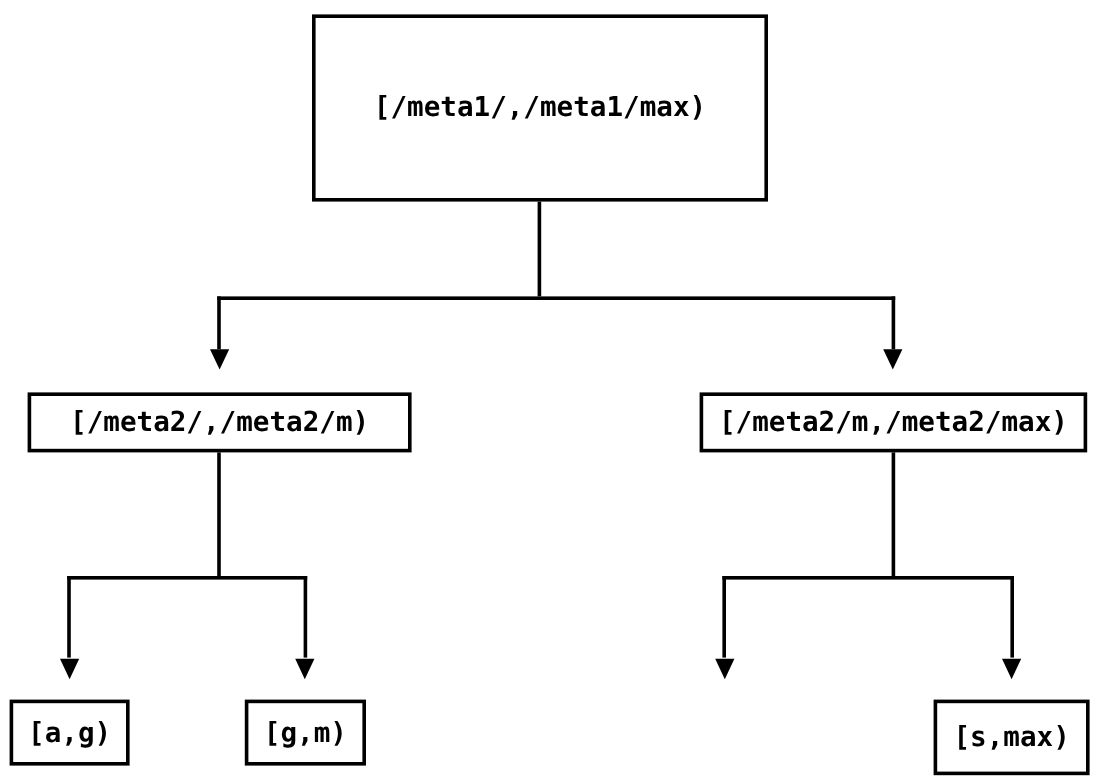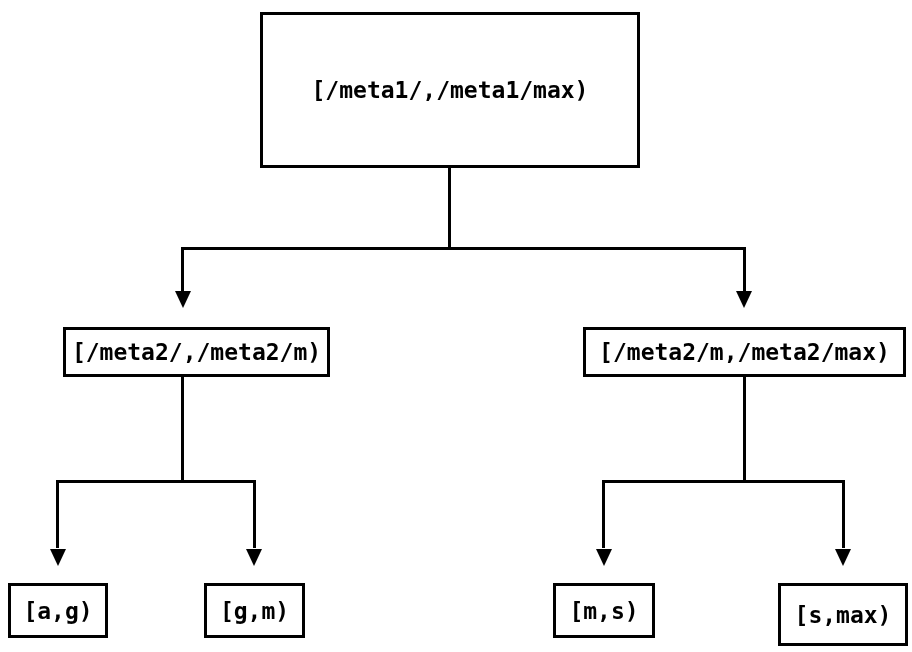--- a/index.html
+++ b/index.html
@@ -36,21 +36,21 @@
     position: absolute;
     width: 0;
     height: 0;
     border-left: 8px solid transparent;
     border-right: 8px solid transparent;
     border-top: 17px solid #000000;
   }
 
   
   .node-root      { left: 260px; top: 12px;  width: 380px; height: 156px; }
-  .node-l2-left   { left: 23px;  top: 327px; width: 267px; height: 50px; margin-left: 40px; }
+  .node-l2-left   { left: 23px;  top: 327px; width: 320px; height: 50px; }
   .node-l2-right  { left: 583px; top: 327px; width: 323px; height: 50px; text-align: center; }
   .node-leaf-ag   { left: 8px;   top: 583px; width: 100px; height: 55px; }
   .node-leaf-gm   { left: 204px; top: 583px; width: 101px; height: 55px; }
   .node-leaf-ms   { left: 553px; top: 583px; width: 102px; height: 55px; }
   .node-leaf-smax { left: 778px; top: 583px; width: 130px; height: 63px; }
 
   
   .stem-root   { left: 448px; top: 168px; width: 3px;   height: 79px; }
   .hline-1     { left: 181px; top: 247px; width: 565px; height: 3px; }
   .drop-1l     { left: 181px; top: 247px; width: 3px;   height: 44px; }
@@ -77,21 +77,20 @@
 </head>
 <body>
 
 <div class="canvas">
 
   <div class="node node-root">[/meta1/,/meta1/max)</div>
   <div class="node node-l2-left">[/meta2/,/meta2/m)</div>
   <div class="node node-l2-right">[/meta2/m,/meta2/max)</div>
   <div class="node node-leaf-gm">[g,m)</div>
   <div class="node node-leaf-ag">[a,g)</div>
-  <div class="node node-leaf-ms">[m,s)</div>
   <div class="node node-leaf-smax">[s,max)</div>
 
   <div class="edge stem-root"></div>
   <div class="edge hline-1"></div>
   <div class="edge drop-1l"></div>
   <div class="edge drop-1r"></div>
   <div class="arrow arrow-1l"></div>
   <div class="arrow arrow-1r"></div>
 
   <div class="edge stem-2l"></div>

